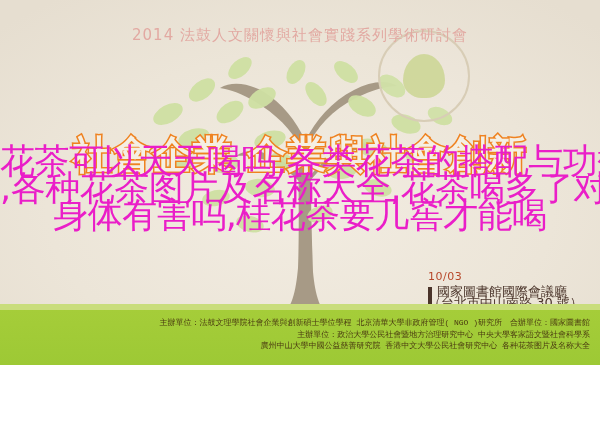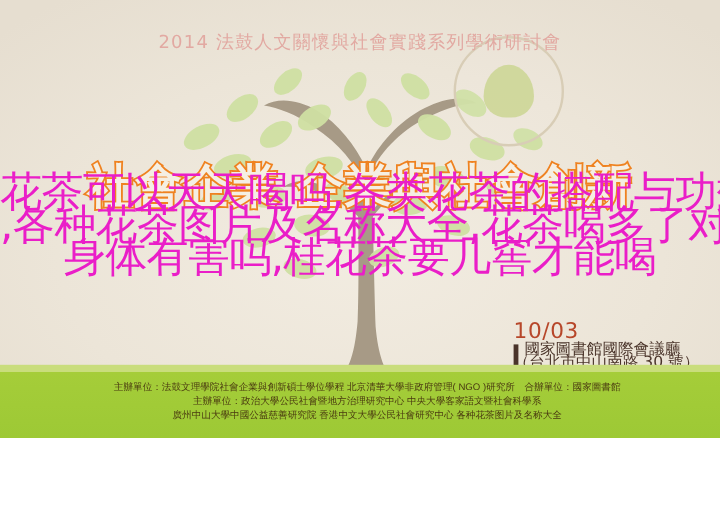--- a/index.html
+++ b/index.html
@@ -139,21 +139,21 @@
   .dates {
     position: absolute;
     left: 428px;
     top: 268px;
     z-index: 6;
     width: 170px;
   }
   .date-block { margin-bottom: 9px; }
   .date-num {
     font-family: "DejaVu Sans", sans-serif;
-    font-size: 18px;
+    font-size: 11px;
     color: #b7472a;
     letter-spacing: .5px;
     line-height: 17px;
   }
   .venue-row {
     display: flex;
     align-items: flex-start;
     margin-top: 1px;
   }
   .venue-bar {
@@ -179,22 +179,22 @@
     position: absolute;
     left: 0;
     bottom: 0;
     width: 600px;
     height: 55px;
     background: linear-gradient(180deg, #a5cd39 0%, #9dc935 100%);
     z-index: 7;
   }
   .footer-inner {
     padding: 7px 10px 0 22px;
-    text-align: center;
-    font-family: Liberation Sans, sans-serif;
+    text-align: right;
+    font-family: Liberation Mono, monospace;
     font-size: 8px;
     line-height: 11.5px;
     color: #4a3a10;
   }
   .footer-inner span { display: block; white-space: nowrap; }
   .footer-strip {
     position: absolute;
     left: 0;
     bottom: 55px;
     width: 600px;

